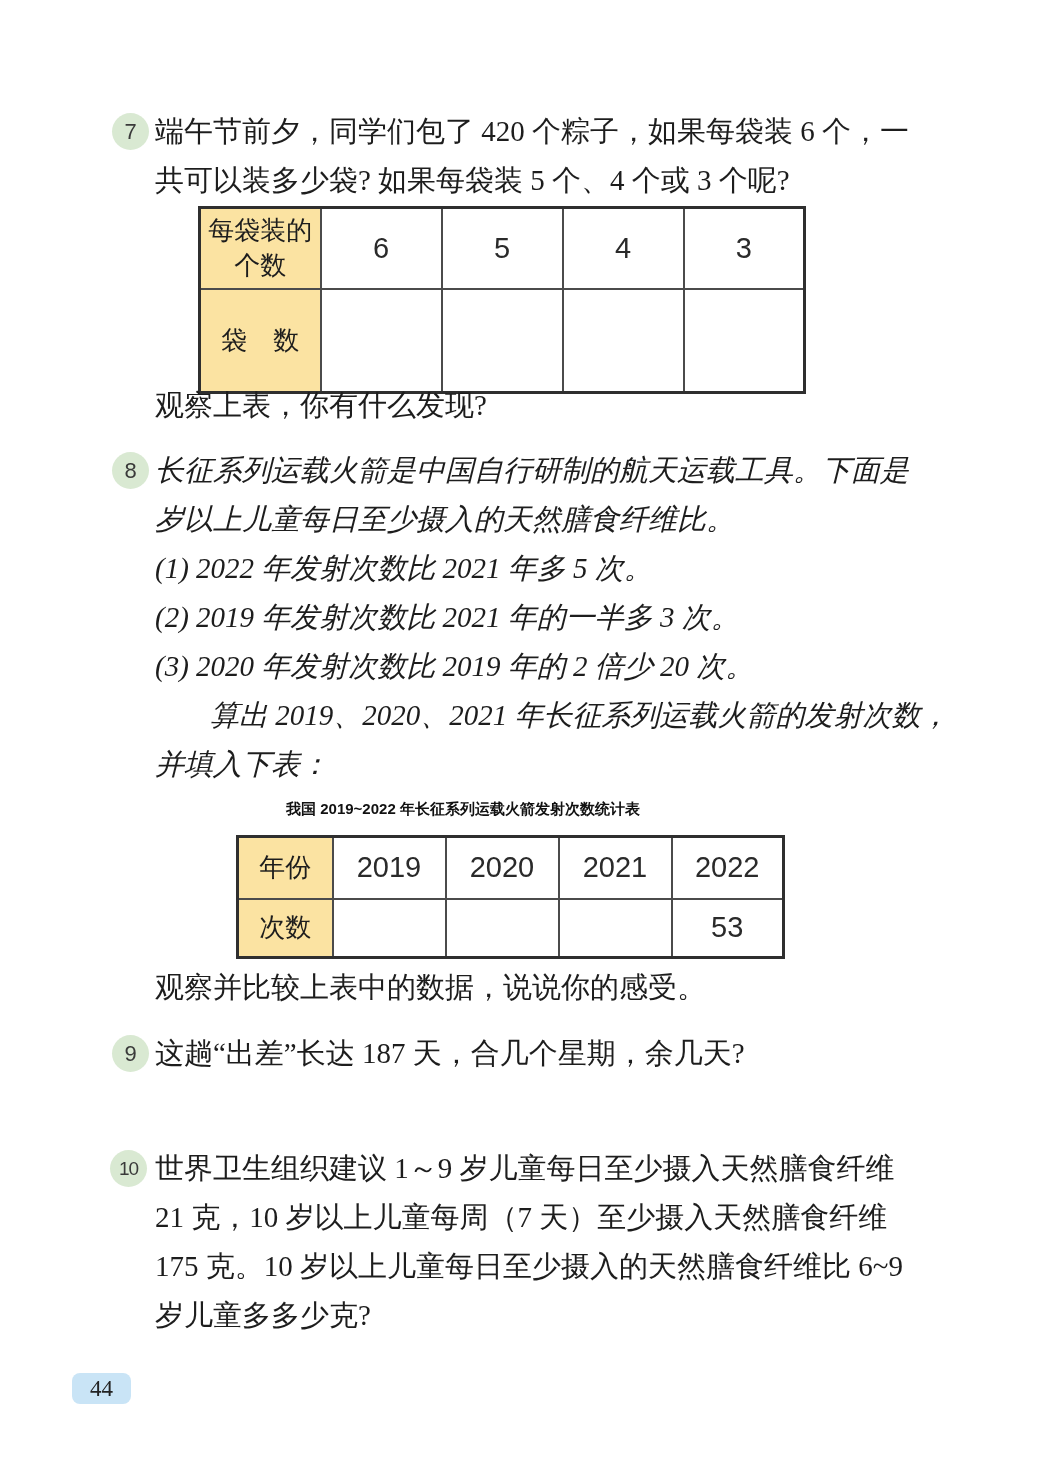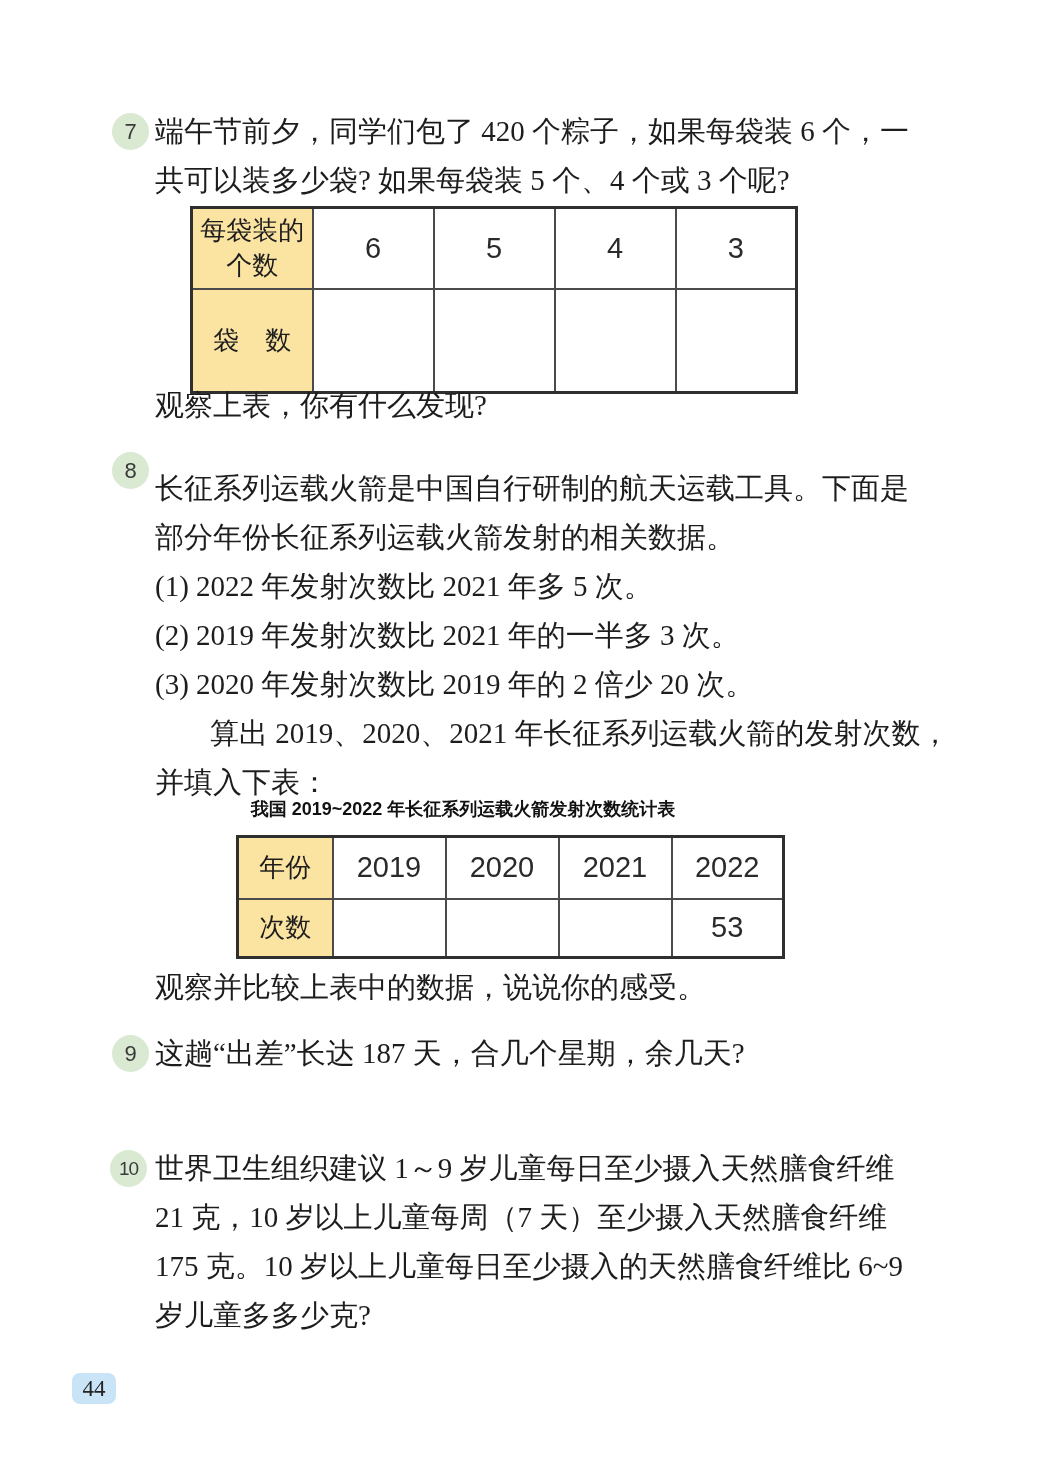--- a/index.html
+++ b/index.html
@@ -54,48 +54,48 @@
   table.wb td.num {
     font-family:"Liberation Sans","DejaVu Sans",sans-serif;
     font-size:29px; color:#2a2a2a;
   }
   .table-title {
     position:absolute;
     left:163px; width:600px;
     text-align:center;
     font-family:"Liberation Sans","DejaVu Sans",sans-serif;
     font-weight:bold;
-    font-size:18px; color:#111;
+    font-size:15px; color:#111;
     height:32px; line-height:32px;
     white-space:nowrap;
   }
   
   .page-num {
     position:absolute;
     left:72px; top:1373px;
-    width:44px; height:31px;
+    width:59px; height:31px;
     background:#c9e4f6;
     border-radius:8px;
     display:flex; align-items:center; justify-content:center;
     font-family:"Liberation Serif","DejaVu Serif",serif;
     font-size:23px; color:#222;
   }
 </style>
 </head>
 <body>
 
 <div class="page">
 
   <div class="badge" style="left:112px; top:113px;">7</div>
   <div class="block" style="top:107px;">
     <div class="tline">端午节前夕，同学们包了 420 个粽子，如果每袋装 6 个，一</div>
     <div class="tline">共可以装多少袋? 如果每袋装 5 个、4 个或 3 个呢?</div>
   </div>
 
-  <table class="wb" style="left:190px; top:206px; width:605px; height:162px;">
+  <table class="wb" style="left:198px; top:206px; width:605px; height:162px;">
     <colgroup>
         <col style="width:121px">
         <col style="width:121px">
         <col style="width:121px">
         <col style="width:121px">
         <col style="width:121px">
       </colgroup>
     <tbody>
         <tr style="height:81px;">
       <td class="hd">每袋装的个数</td>
@@ -112,23 +112,23 @@
       <td class="num"></td>
     </tr>
   </tbody>
     </table>
 
   <div class="block" style="top:381px;">
     <div class="tline">观察上表，你有什么发现?</div>
   </div>
 
   <div class="badge" style="left:112px; top:452px;">8</div>
-  <div class="block" style="top:464px;">
+  <div class="block" style="top:446px;font-style:italic;">
     <div class="tline">长征系列运载火箭是中国自行研制的航天运载工具。下面是</div>
-    <div class="tline">部分年份长征系列运载火箭发射的相关数据。</div>
+    <div class="tline">岁以上儿童每日至少摄入的天然膳食纤维比。</div>
     <div class="tline">(1) 2022 年发射次数比 2021 年多 5 次。</div>
     <div class="tline">(2) 2019 年发射次数比 2021 年的一半多 3 次。</div>
     <div class="tline">(3) 2020 年发射次数比 2019 年的 2 倍少 20 次。</div>
     <div class="tline indent">算出 2019、2020、2021 年长征系列运载火箭的发射次数，</div>
     <div class="tline">并填入下表：</div>
   </div>
 
   <div class="table-title" style="top:793px;">我国 2019~2022 年长征系列运载火箭发射次数统计表</div>
 
   <table class="wb" style="left:236px; top:835px; width:546px; height:117px;">

